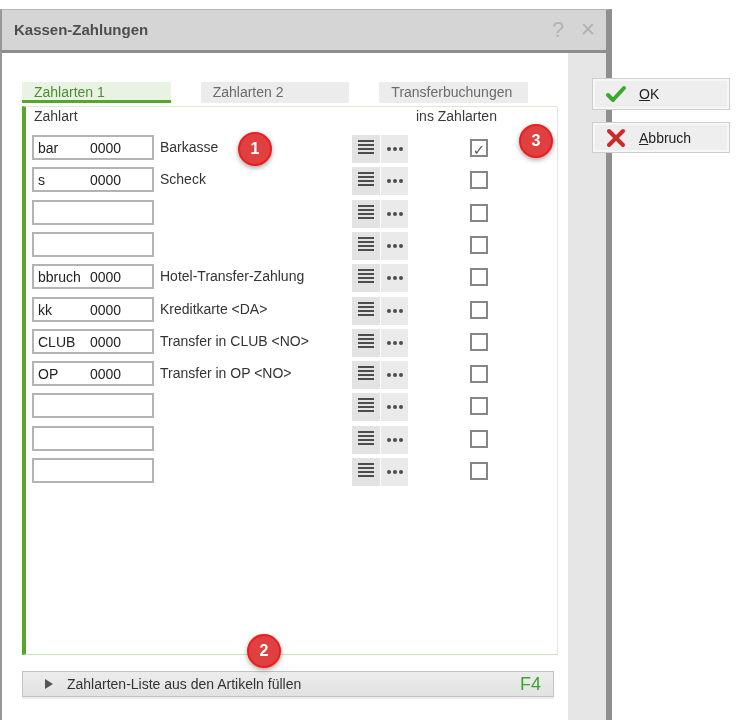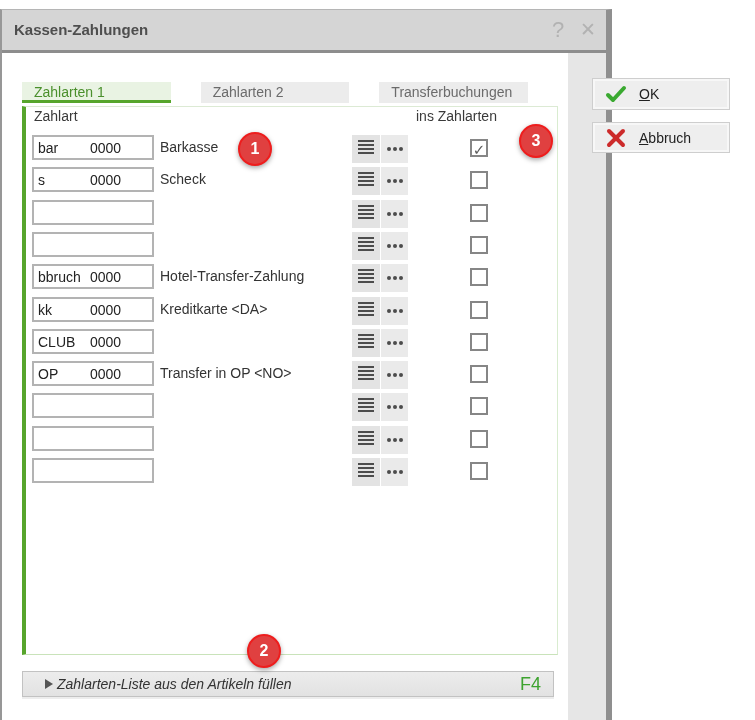--- a/index.html
+++ b/index.html
@@ -49,21 +49,21 @@
     background:#4c4c4c;box-shadow:6px 0 0 #4c4c4c,-6px 0 0 #4c4c4c;left:12px;}
   .checkbox{position:absolute;left:444px;top:4px;width:18px;height:18px;box-sizing:border-box;
     border:2px solid #868686;background:#fff;cursor:pointer;text-align:center;}
   .cbglyph{font-size:15px;line-height:14px;color:#5d5d5d;font-weight:bold;}
   
   .bottom-bar{position:absolute;left:20px;top:618px;width:532px;height:26px;box-sizing:border-box;
     border:1px solid #c2c2c2;background:linear-gradient(#ececec,#e2e2e2);
     display:flex;align-items:center;cursor:pointer;box-shadow:0 2px 0 rgba(0,0,0,0.07);}
   .play-icon{width:0;height:0;border-left:8px solid #555;border-top:5px solid transparent;
     border-bottom:5px solid transparent;margin-left:22px;}
-  .bottom-bar .bar-label{margin-left:4px;font-size:14px;color:#333;flex:1;font-style:italic;}
+  .bottom-bar .bar-label{margin-left:14px;font-size:14px;color:#333;flex:1;}
   .bottom-bar .shortcut{margin-right:12px;font-size:18px;color:#3da32f;}
   
   .panel-btn{position:absolute;left:24px;width:138px;box-sizing:border-box;background:#eeeeee;
     border:1px solid #cecece;box-shadow:inset 0 0 0 2px #f7f7f7;display:flex;align-items:center;cursor:pointer;}
   .btn-ok{top:25px;height:32px;}
   .btn-cancel{top:69px;height:31px;}
   .panel-btn svg{margin-left:12px;}
   .panel-btn .btn-label{margin-left:12px;font-size:14px;color:#222;}
   .uline{text-decoration:underline;}
   
@@ -194,20 +194,21 @@
                   <span class="dots-glyph"></span>
                 </div>
     </div>
     <div class="checkbox"><span class="cbglyph"></span></div>
   </div>
             <div class="row" style="top: 222px;">
     <div class="field">
       <span class="code">CLUB</span>
       <span class="num">0000</span>
     </div>
+    <span class="rowlabel">Transfer in CLUB &lt;NO&gt;</span>
     <div class="iconbtns">
       <div class="ibtn">
                   <span class="menu-glyph"></span>
                 </div>
       <div class="ibtn dots-cell">
                   <span class="dots-glyph"></span>
                 </div>
     </div>
     <div class="checkbox"><span class="cbglyph"></span></div>
   </div>

